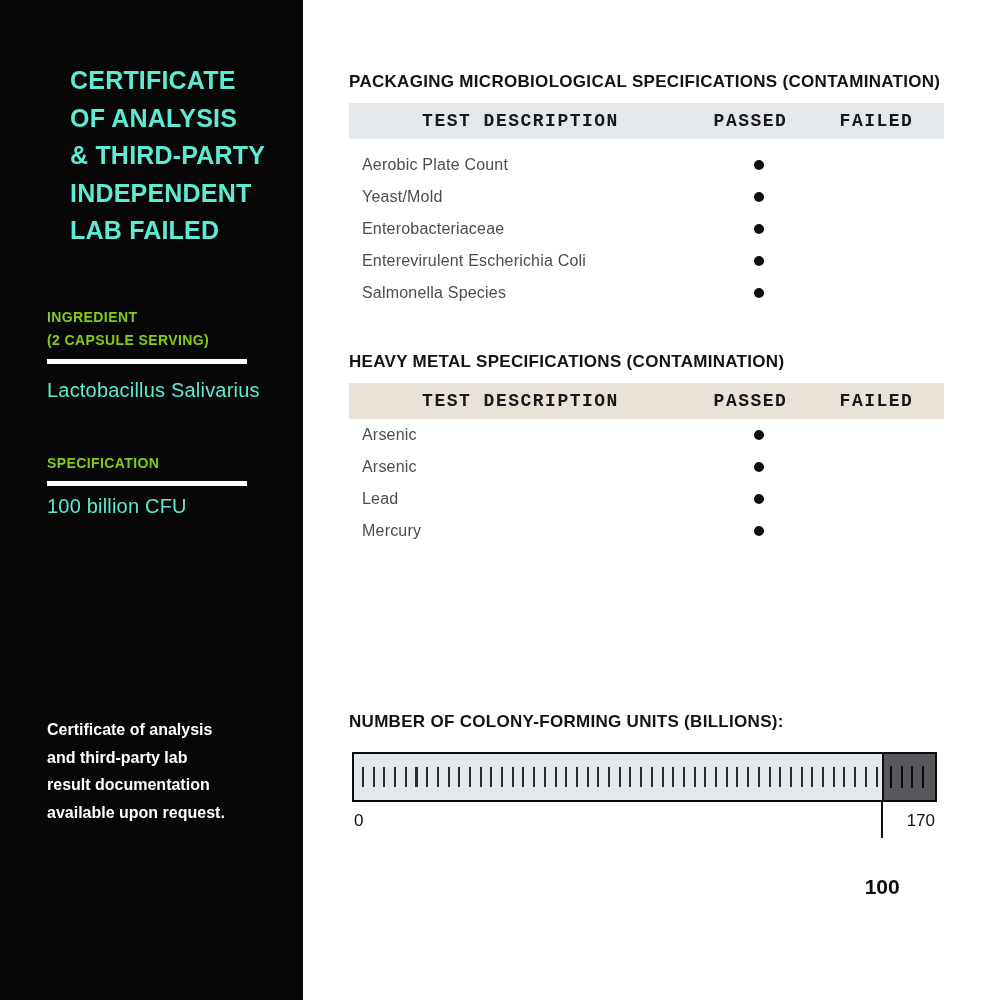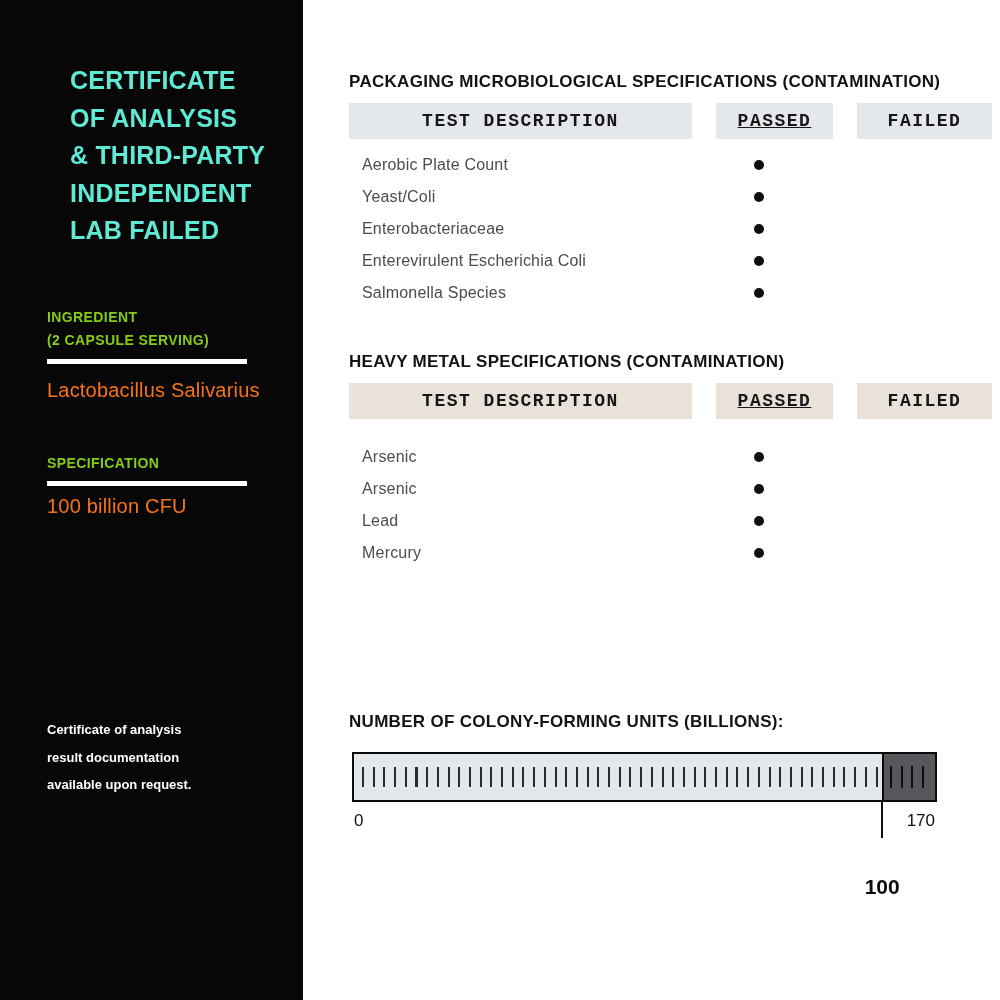--- a/index.html
+++ b/index.html
@@ -32,61 +32,61 @@
   .side-label.ingredient { top: 306px; }
   .side-label.specification { top: 452px; }
   .side-rule {
     position: absolute; left: 47px;
     width: 200px; height: 5px; background: #ffffff;
   }
   .side-rule.r1 { top: 359px; }
   .side-rule.r2 { top: 481px; }
   .side-value {
     position: absolute; left: 47px;
-    font-size: 20px; font-weight: 400; color: #f97316;
+    font-size: 20px; font-weight: 400; color: #5eead4;
     letter-spacing: 0.2px; white-space: nowrap;
   }
   .side-value.v1 { top: 379px; }
   .side-value.v2 { top: 495px; }
   .footnote {
     position: absolute; left: 47px; top: 716px;
-    font-size: 13px; font-weight: 700; line-height: 27.6px;
+    font-size: 16px; font-weight: 700; line-height: 27.6px;
     color: #ffffff;
   }
 
   
   .section-title {
     position: absolute; left: 349px;
     font-size: 17px; font-weight: 700; color: #131313;
     letter-spacing: 0.3px; white-space: nowrap;
   }
   .t1-title { top: 72px; }
   .t2-title { top: 352px; }
   .gauge-title { top: 712px; }
 
   .thead {
     position: absolute; left: 349px;
-    display: flex; gap: 24px;
+    display: flex; gap: 0;
     height: 36px;
   }
   .t1-head { top: 103px; }
   .t2-head { top: 383px; }
   .hcell {
     display: flex; align-items: center; justify-content: center;
     font-family: "Liberation Mono", monospace;
     font-size: 18px; font-weight: 700; letter-spacing: 1.5px;
     color: #17171a;
   }
   .hcell.c-test   { width: 343px; }
-  .hcell.c-passed { width: 117px; text-decoration: underline; }
+  .hcell.c-passed { width: 117px; }
   .hcell.c-failed { width: 135px; }
 
   .rows { position: absolute; left: 349px; }
   .t1-rows { top: 149px; }
-  .t2-rows { top: 441px; }
+  .t2-rows { top: 419px; }
   .trow { display: flex; gap: 8px; height: 32px; }
   .cell { display: flex; align-items: center; }
   .cell.c-test   { width: 343px; padding-left: 13px;
                    font-size: 16px; color: #4c4c4c; letter-spacing: 0.2px; }
   .cell.c-passed { width: 117px; justify-content: center; }
   .cell.c-failed { width: 135px; justify-content: center; }
   .dot {
     width: 10px; height: 10px; border-radius: 50%;
     background: #0f0f0f; display: inline-block;
   }
@@ -147,20 +147,21 @@
     </div>
     <div class="side-rule r1"></div>
     <div class="side-value v1">Lactobacillus Salivarius</div>
 
     <div class="side-label specification">SPECIFICATION</div>
     <div class="side-rule r2"></div>
     <div class="side-value v2">100 billion CFU</div>
 
     <div class="footnote">
       <div>Certificate of analysis</div>
+      <div>and third-party lab</div>
       <div>result documentation</div>
       <div>available upon request.</div>
     </div>
   </aside>
 
   <h2 class="section-title t1-title">PACKAGING MICROBIOLOGICAL SPECIFICATIONS (CONTAMINATION)</h2>
   <div class="thead t1-head">
     <div class="hcell c-test" style="background: rgb(229, 232, 234);">TEST DESCRIPTION</div>
     <div class="hcell c-passed" style="background: rgb(229, 232, 234);">PASSED</div>
     <div class="hcell c-failed" style="background: rgb(229, 232, 234);">FAILED</div>
@@ -169,21 +170,21 @@
     <div class="trow">
       <div class="cell c-test">Aerobic Plate Count</div>
       <div class="cell c-passed">
           <span class="dot" style="visibility: visible;"></span>
         </div>
       <div class="cell c-failed">
           <span class="dot" style="visibility: hidden;"></span>
         </div>
     </div>
     <div class="trow">
-      <div class="cell c-test">Yeast/Coli</div>
+      <div class="cell c-test">Yeast/Mold</div>
       <div class="cell c-passed">
           <span class="dot" style="visibility: visible;"></span>
         </div>
       <div class="cell c-failed">
           <span class="dot" style="visibility: hidden;"></span>
         </div>
     </div>
     <div class="trow">
       <div class="cell c-test">Enterobacteriaceae</div>
       <div class="cell c-passed">

